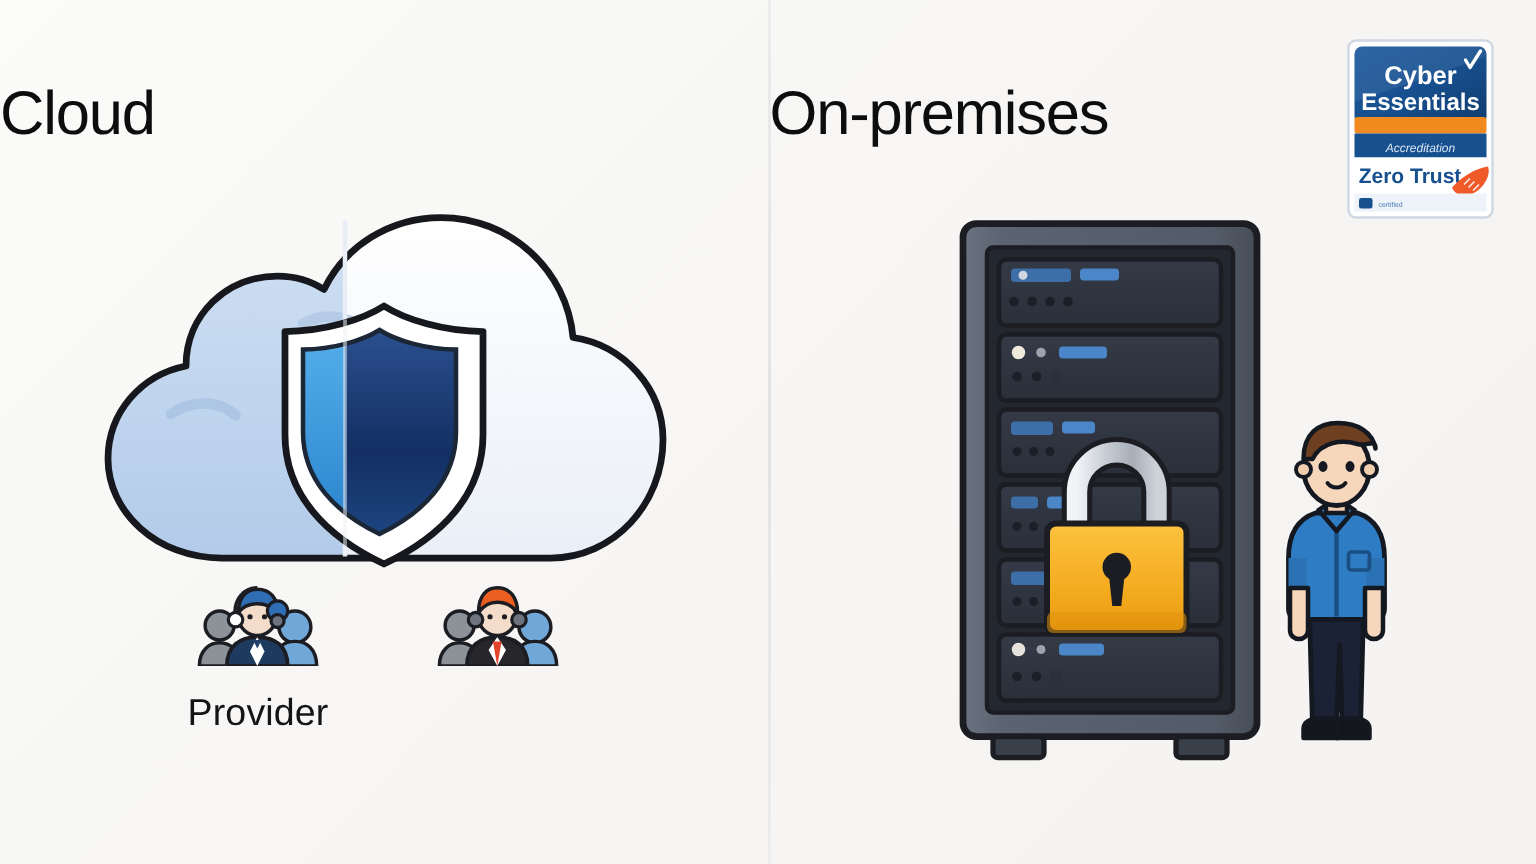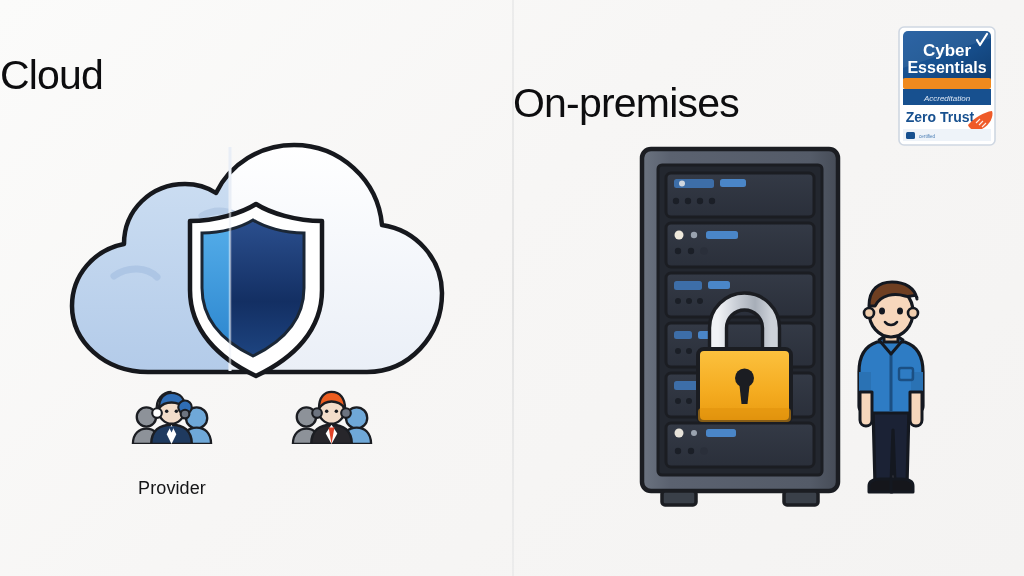--- a/index.html
+++ b/index.html
@@ -19,32 +19,32 @@
 
   .divider{position:absolute;left:512px;top:0;width:2px;height:576px;
     background:linear-gradient(to bottom,#ececec 0%,#e3e3e3 50%,#ececec 100%);}
 
   
   .heading{
     position:absolute;width:100%;text-align:left;
     font-size:41px;font-weight:normal;letter-spacing:-0.8px;color:#0d0d0f;
   }
   #title-cloud{top:52px;}
-  #title-onprem{top:52px;margin-top:28px;}
+  #title-onprem{top:52px;}
 
   
   #cloud-art{position:absolute;left:62px;top:140px;width:390px;height:245px;}
 
   
   #roles{position:absolute;left:62px;top:388px;width:390px;height:110px;}
   .role{position:absolute;width:150px;text-align:center;}
   #role-provider{left:35px;}
   #role-customer{left:195px;}
   .role-ico{height:56px;}
-  .role-label{margin-top:30px;font-size:18px;font-weight:500;color:#141416;letter-spacing:.1px;}
+  .role-label{margin-top:12px;font-size:25px;font-weight:500;color:#141416;letter-spacing:.1px;}
 
   
   #server-art{position:absolute;left:636px;top:143px;width:208px;height:368px;}
   #lock-art{position:absolute;left:692px;top:278px;width:105px;height:150px;}
   #person-art{position:absolute;left:847px;top:280px;width:88px;height:232px;}
 
   
   #badge{position:absolute;left:898px;top:26px;width:98px;height:120px;}
 </style>
 </head>

